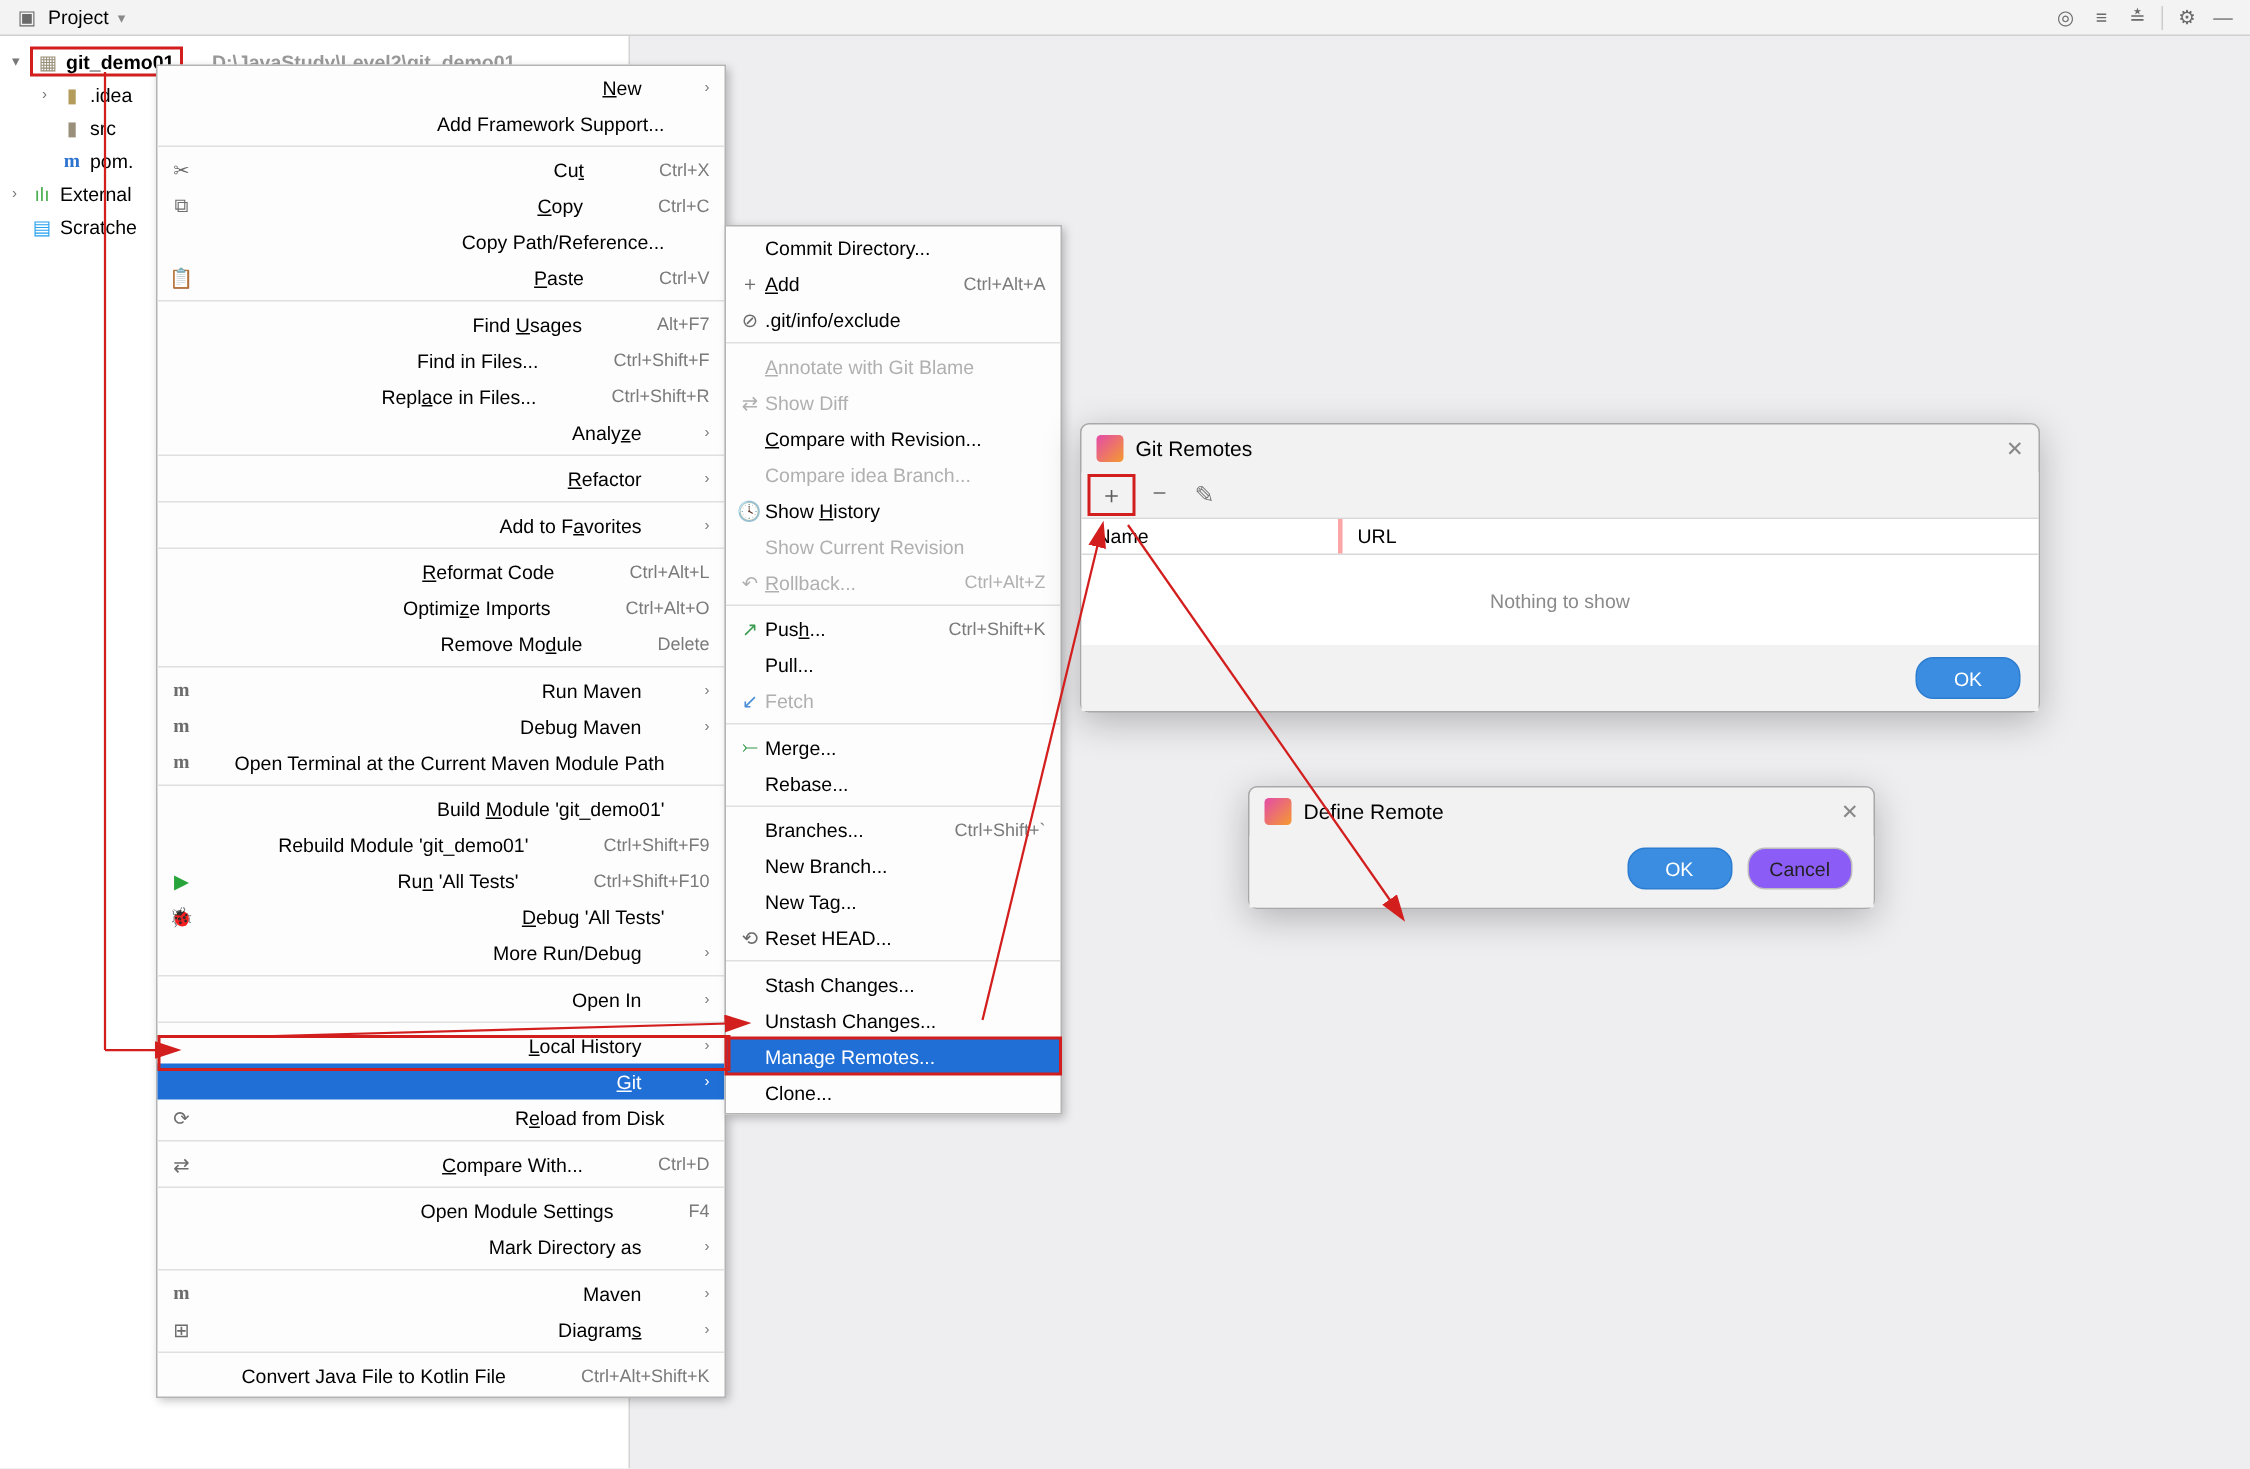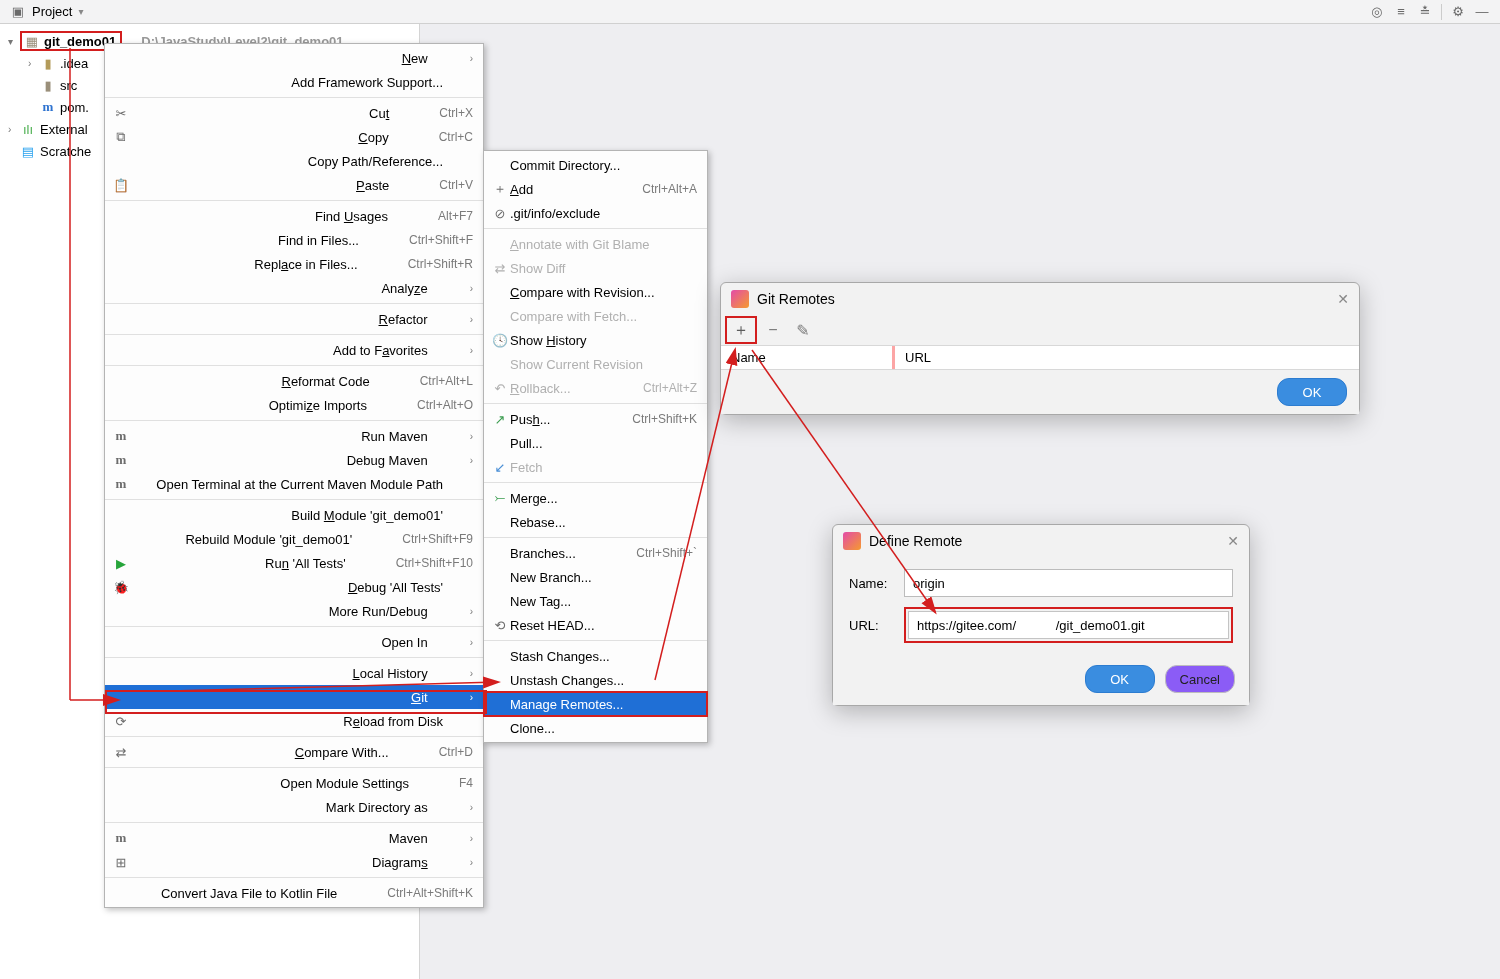--- a/index.html
+++ b/index.html
@@ -299,20 +299,25 @@
   <div class="menu-item">
       <span class="micon"></span>
       <span class="mlabel"><u>R</u>eformat Code</span>
       <span class="shortcut">Ctrl+Alt+L</span>
     </div>
   <div class="menu-item">
       <span class="micon"></span>
       <span class="mlabel">Optimi<u>z</u>e Imports</span>
       <span class="shortcut">Ctrl+Alt+O</span>
     </div>
+  <div class="menu-item">
+      <span class="micon"></span>
+      <span class="mlabel">Remove Mo<u>d</u>ule</span>
+      <span class="shortcut">Delete</span>
+    </div>
   <div class="menu-sep"></div>
   <div class="menu-item">
       <span class="micon mvn">
         <b>m</b>
       </span>
       <span class="mlabel">Run Maven</span>
       <span class="submenu-arrow">›</span>
     </div>
   <div class="menu-item">
       <span class="micon mvn">
@@ -432,21 +437,21 @@
   <div class="menu-item disabled">
       <span class="micon">⇄</span>
       <span class="mlabel">Show Diff</span>
     </div>
   <div class="menu-item">
       <span class="micon"></span>
       <span class="mlabel"><u>C</u>ompare with Revision...</span>
     </div>
   <div class="menu-item disabled">
       <span class="micon"></span>
-      <span class="mlabel">Compare with Fetch...</span>
+      <span class="mlabel">Compare idea Branch...</span>
     </div>
   <div class="menu-item">
       <span class="micon">🕓</span>
       <span class="mlabel">Show <u>H</u>istory</span>
     </div>
   <div class="menu-item disabled">
       <span class="micon"></span>
       <span class="mlabel">Show Current Revision</span>
     </div>
   <div class="menu-item disabled">
@@ -524,42 +529,31 @@
     <span class="add-box" style="display:inline-flex">
       <span class="tbtn plus">＋</span>
     </span>
     <span class="tbtn">−</span>
     <span class="tbtn">✎</span>
   </div>
   <div class="table-head">
     <div class="th">Name</div>
     <div class="th">URL</div>
   </div>
+  <div class="empty">Nothing to show</div>
   <div class="footer">
     <div class="btn btn-primary">OK</div>
   </div>
 </div>
 
 <div id="define-dialog" class="dialog">
   <div class="dialog-title">
     <span class="app-icon"></span>
     <span style="flex:1">Define Remote</span>
     <span class="close">✕</span>
-  </div>
-  <div class="form">
-    <div class="frow">
-      <span class="flabel">Name:</span>
-      <input class="finput" value="origin" style="">
-    </div>
-    <div class="frow">
-      <span class="flabel">URL:</span>
-      <span class="url-box" style="flex:1;display:flex">
-        <input class="finput" value="https://gitee.com/           /git_demo01.git" style="">
-      </span>
-    </div>
   </div>
   <div class="footer">
     <div class="btn btn-primary">OK</div>
     <div class="btn btn-default">Cancel</div>
   </div>
 </div>
 
 <svg class="overlay" width="1500" height="979">
   <defs>
     <marker id="arrow" markerWidth="12" markerHeight="12" refX="10" refY="4" orient="auto">

